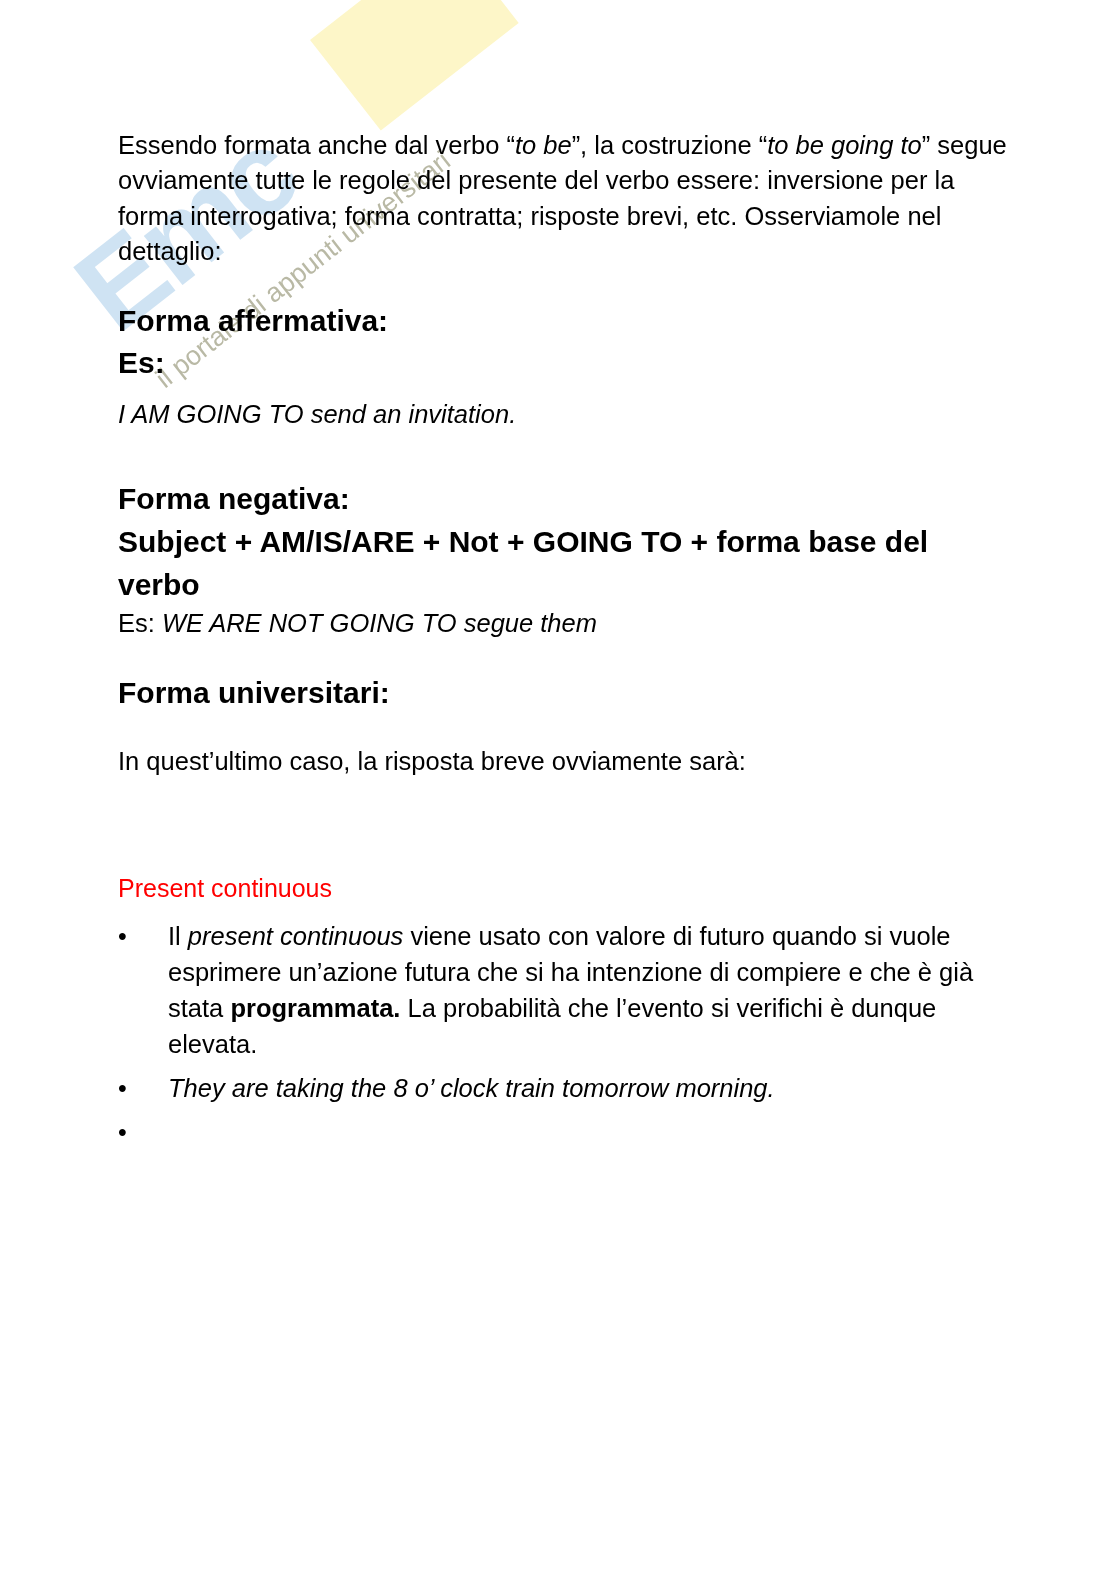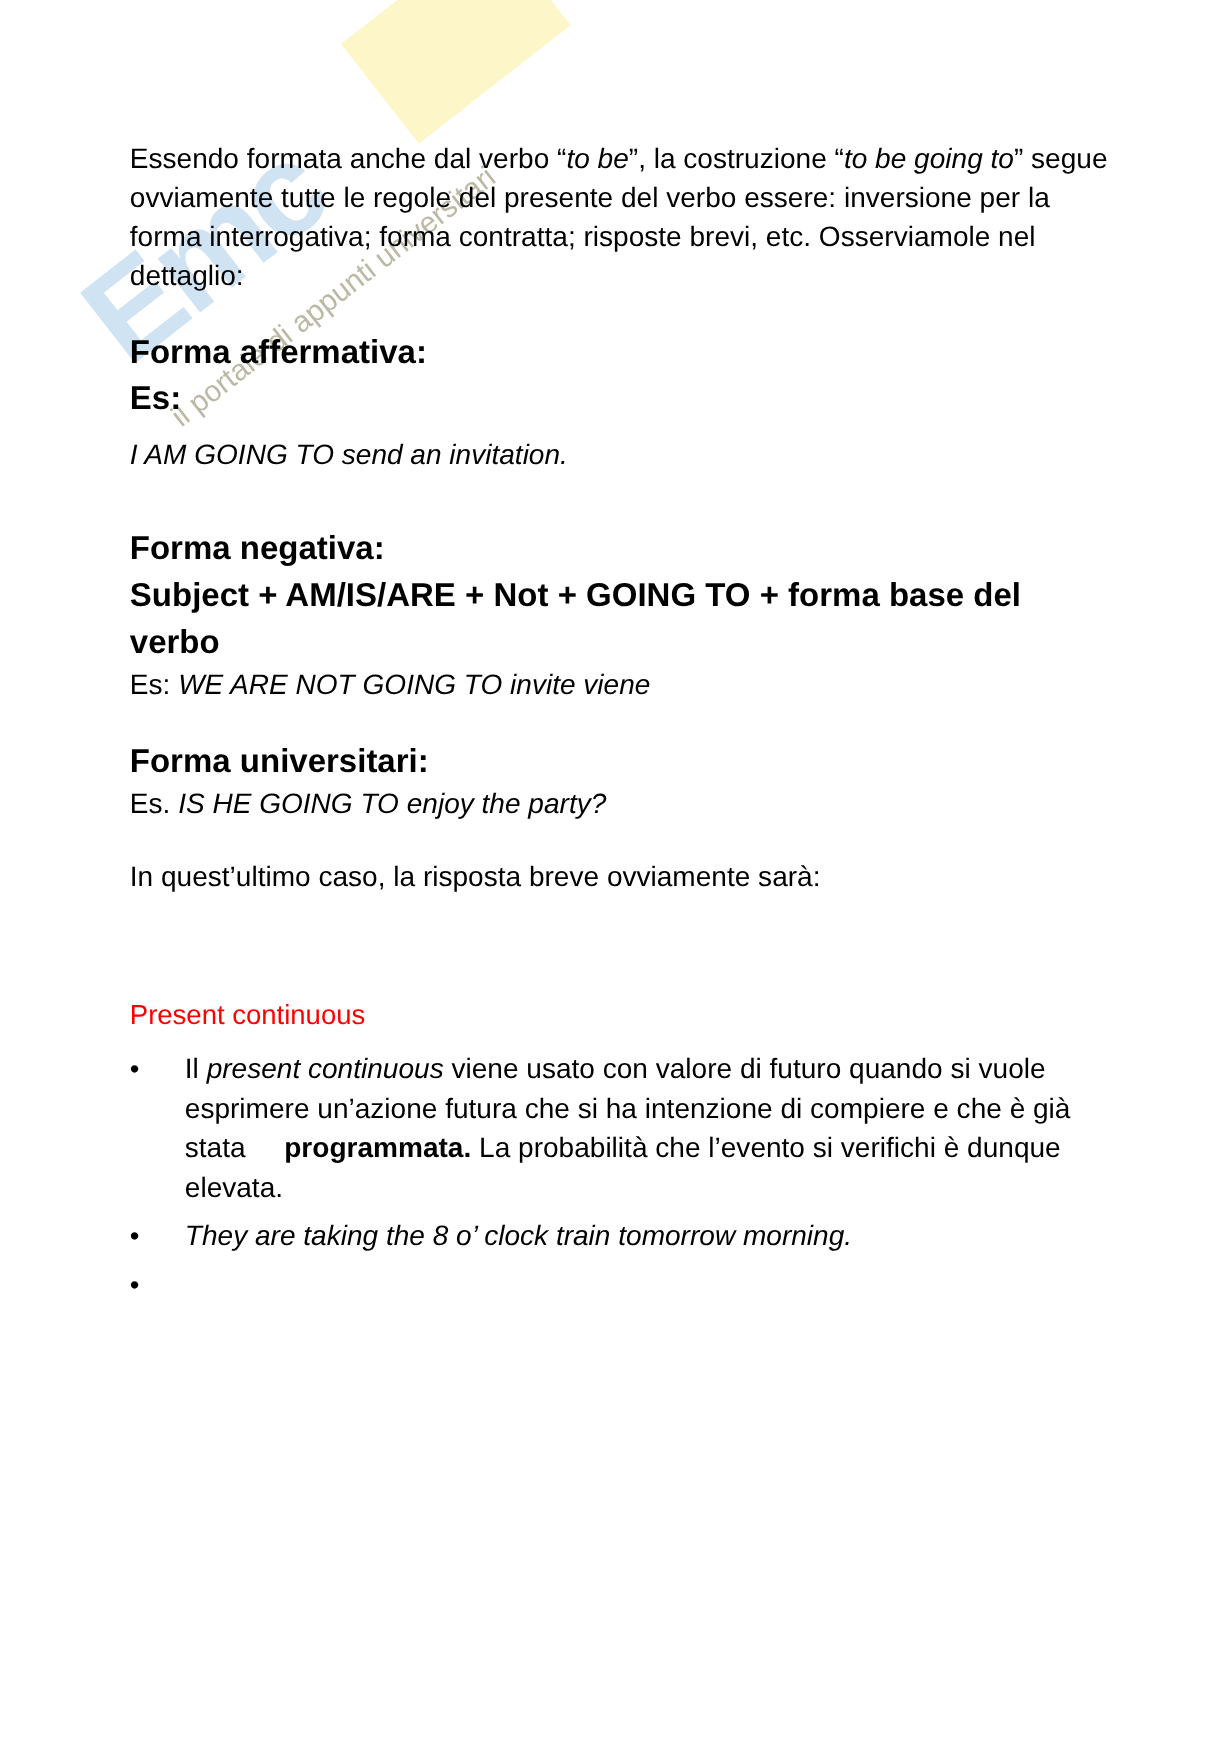--- a/index.html
+++ b/index.html
@@ -79,21 +79,20 @@
   p {
     margin: 0;
     font-size: 25.5px;
     line-height: 1.39;
   }
   .para {
     margin-bottom: 18px;
   }
   .bold {
     font-weight: bold;
-    margin-left: 28px;
   }
   .italic {
     font-style: italic;
   }
   .bi {
     font-weight: normal;
     font-style: italic;
   }
   .heading-bold {
     font-weight: bold;
@@ -150,26 +149,25 @@
     <p class="heading-bold">Es:</p>
 
     <div class="gap-sm"></div>
 
     <p class="bi">I AM GOING TO send an invitation.</p>
 
     <div class="gap-lg"></div>
 
     <p class="heading-bold">Forma negativa:</p>
     <p class="heading-bold">Subject + AM/IS/ARE + Not + GOING TO + forma base del verbo</p>
-    <p><span>Es:</span> <span class="italic">WE ARE NOT GOING TO invite viene</span></p>
+    <p><span>Es:</span> <span class="italic">WE ARE NOT GOING TO segue them</span></p>
 
     <div class="gap-md"></div>
 
     <p class="heading-bold">Forma universitari:</p>
-    <p><span>Es.</span> <span class="italic">IS HE GOING TO enjoy the party?</span></p>
 
     <div class="gap-md"></div>
 
     <p>In quest’ultimo caso, la risposta breve ovviamente sarà:</p>
 
     <div class="gap-xl"></div>
 
     <p class="section-title">Present continuous</p>
 
     <ul class="bullets">

